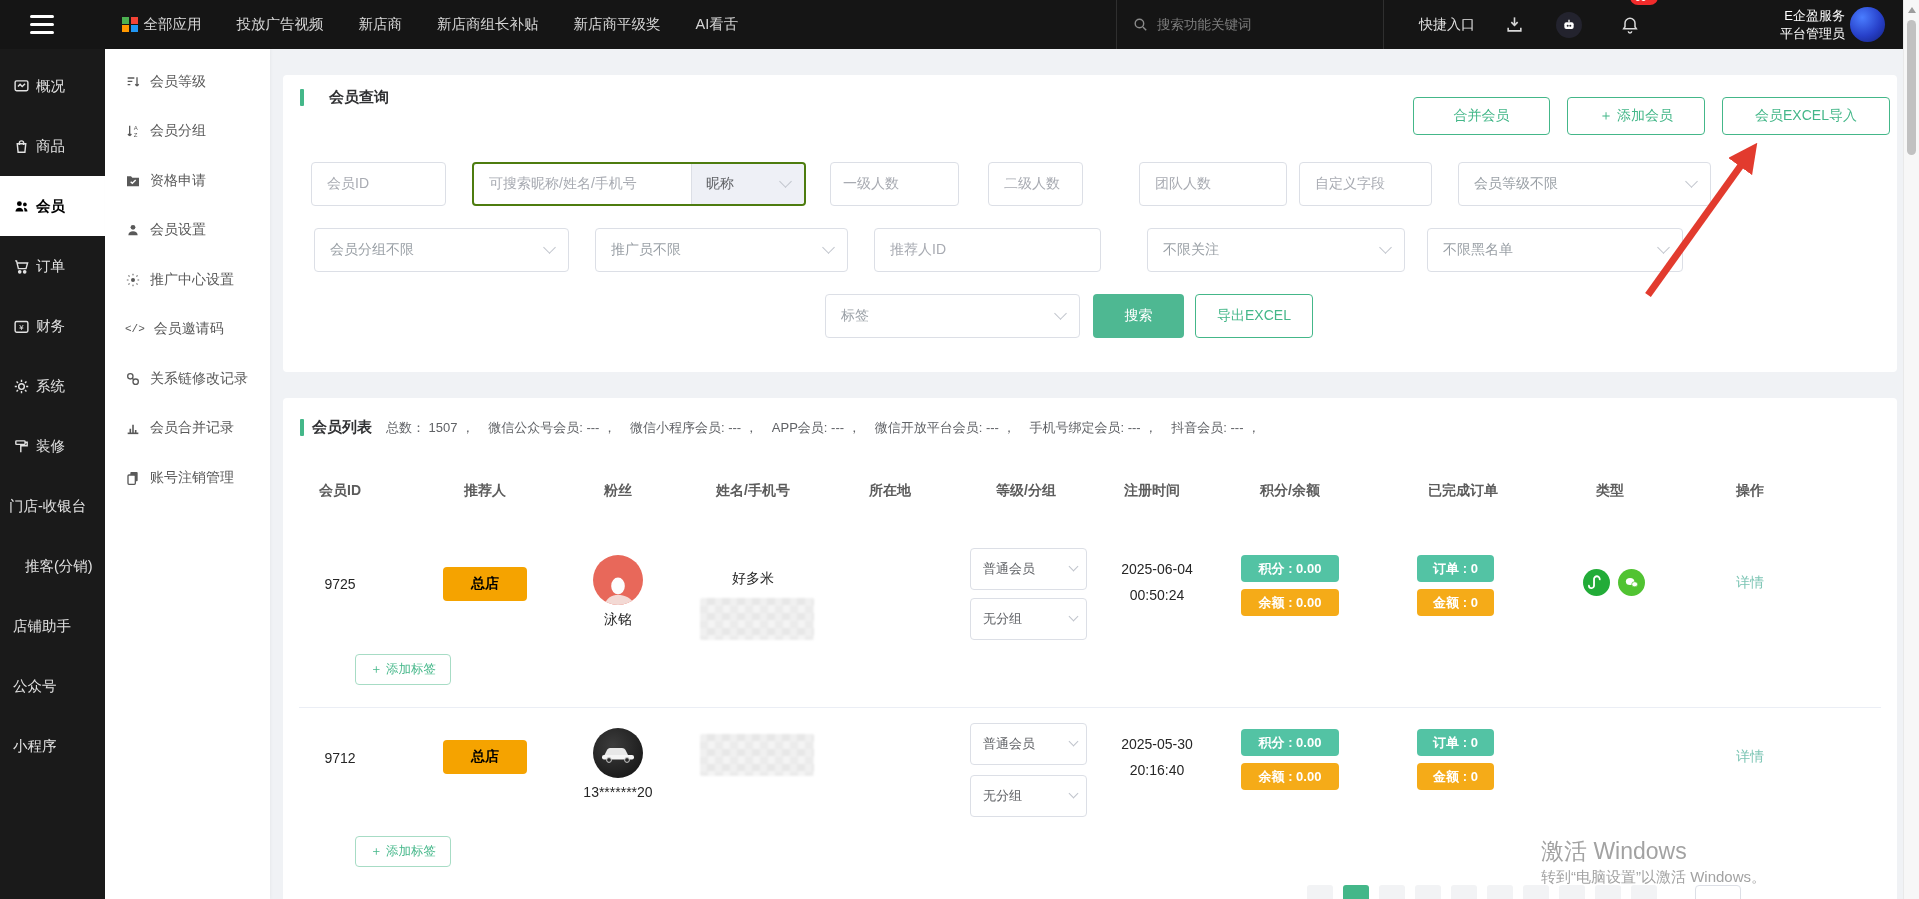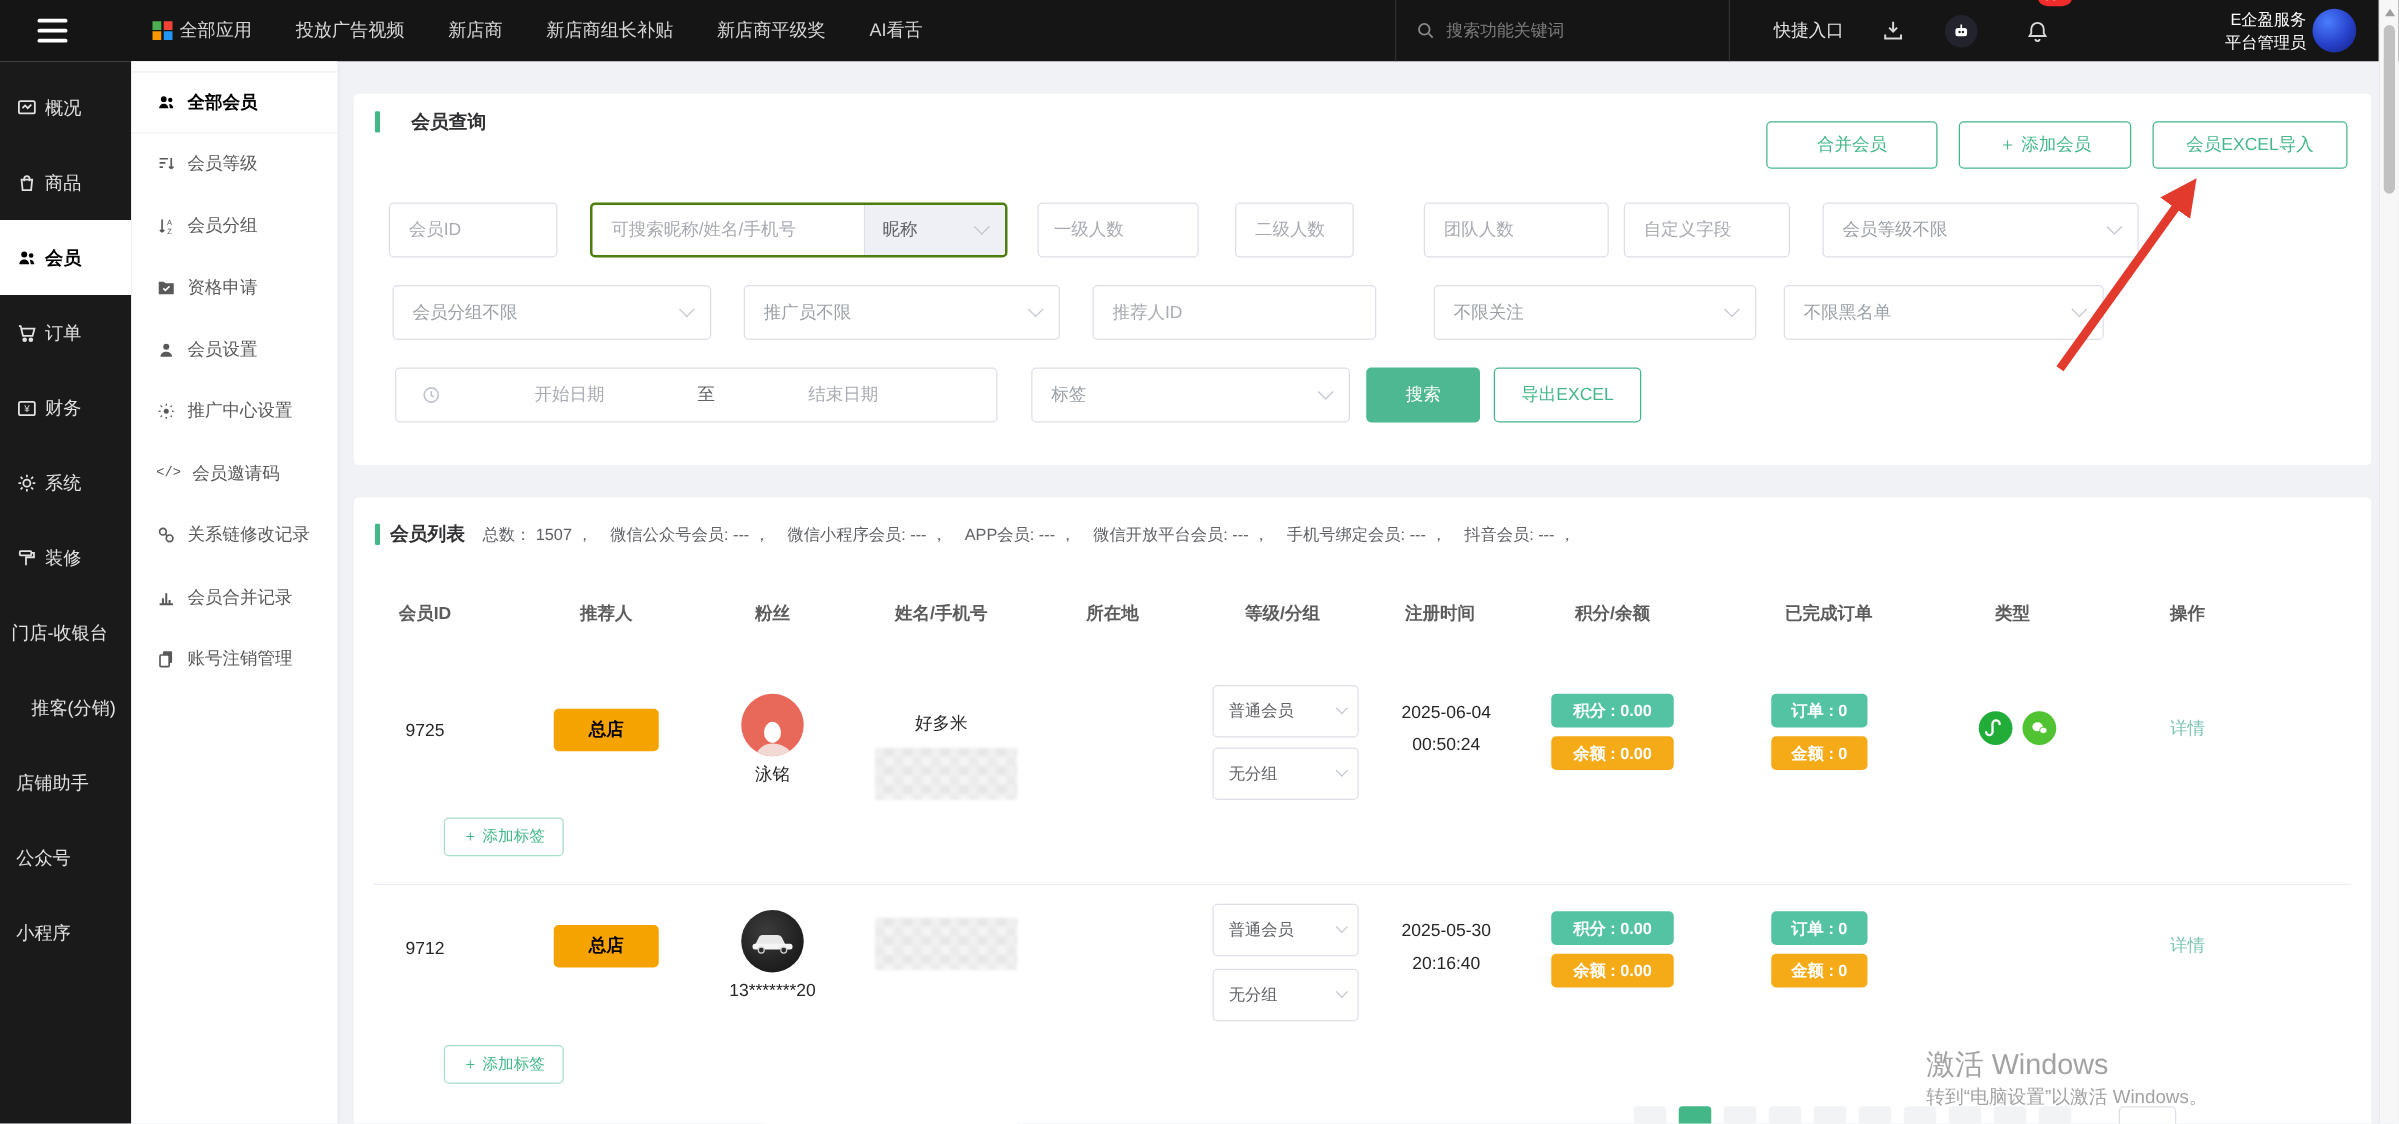--- a/index.html
+++ b/index.html
@@ -238,29 +238,20 @@
       </div>
     <div class="side-item">
         <span>公众号</span>
       </div>
     <div class="side-item">
         <span>小程序</span>
       </div>
   </aside>
 
   <aside class="submenu">
-    <div class="sub-item active">
-      <svg width="16" height="16" viewBox="0 0 24 24" fill="currentColor">
-          <circle cx="9" cy="8" r="3.4"></circle>
-          <path d="M3.5 19c0-3.2 2.6-5.4 5.5-5.4s5.5 2.2 5.5 5.4z"></path>
-          <circle cx="16.8" cy="9" r="2.6"></circle>
-          <path d="M15.5 13.8c2.7 0 4.9 2.1 4.9 5.2h-4"></path>
-        </svg>
-      <span>全部会员</span>
-    </div>
     <div class="sub-item">
       <svg width="16" height="16" viewBox="0 0 24 24" fill="none" stroke="currentColor" stroke-width="2">
           <path d="M4 6h10M4 11h7M4 16h4"></path>
           <path d="M18 5v13M18 18l-2.6-2.6M18 18l2.6-2.6"></path>
         </svg>
       <span>会员等级</span>
     </div>
     <div class="sub-item">
       <svg width="16" height="16" viewBox="0 0 24 24" fill="none" stroke="currentColor" stroke-width="2">
           <path d="M7 4v15M7 19l-2.6-2.6M7 19l2.6-2.6"></path>
@@ -319,21 +310,21 @@
   </aside>
 
   <section class="card card1">
     <div class="sec-title" style="left:17px; top:13px;gap:25px;">
       <span class="sec-bar"></span>
       <span class="sec-text">会员查询</span>
     </div>
 
     <div class="btn-outline" style="left:1130px; top:22px; width:137px;">合并会员</div>
     <div class="btn-outline" style="left:1284px; top:22px; width:138px;">＋ 添加会员</div>
-    <div class="btn-outline" style="left:1439px; top:22px; width:156px;">会员EXCEL导入</div>
+    <div class="btn-outline" style="left:1439px; top:22px; width:168px;">会员EXCEL导入</div>
 
     <div class="f-input" style="left:28px; top:87px; width:135px;">会员ID</div>
     <div class="combo" style="left:189px; top:87px; width:334px;">
       <span class="ph">可搜索昵称/姓名/手机号</span>
       <span class="seg">
         <span>昵称</span>
         <span class="chev"></span>
       </span>
     </div>
     <div class="f-input" style="left:547px; top:87px; width:129px;padding-left:12px;">一级人数</div>
@@ -356,29 +347,20 @@
     <div class="f-input" style="left:591px; top:153px; width:227px;">推荐人ID</div>
     <div class="f-select" style="left:864px; top:153px; width:258px;">
       <span>不限关注</span>
       <span class="chev"></span>
     </div>
     <div class="f-select" style="left:1144px; top:153px; width:256px;">
       <span>不限黑名单</span>
       <span class="chev"></span>
     </div>
 
-    <div class="daterange" style="left:33px; top:219px; width:482px;">
-      <svg width="16" height="16" viewBox="0 0 24 24" fill="none" stroke="#c0c4cc" stroke-width="2">
-          <circle cx="12" cy="12" r="8.5"></circle>
-          <path d="M12 7.5v5l3.2 2"></path>
-        </svg>
-      <span class="dseg">开始日期</span>
-      <span class="to">至</span>
-      <span class="dseg">结束日期</span>
-    </div>
     <div class="f-select" style="left:542px; top:219px; width:255px;">
       <span>标签</span>
       <span class="chev"></span>
     </div>
     <button class="btn-solid" style="left:810px; top:219px; width:91px;">搜索</button>
     <div class="btn-outline" style="left:912px; top:219px; width:118px; height:44px;">导出EXCEL</div>
   </section>
 
   <section class="card card2">
     <div class="stats-row">

